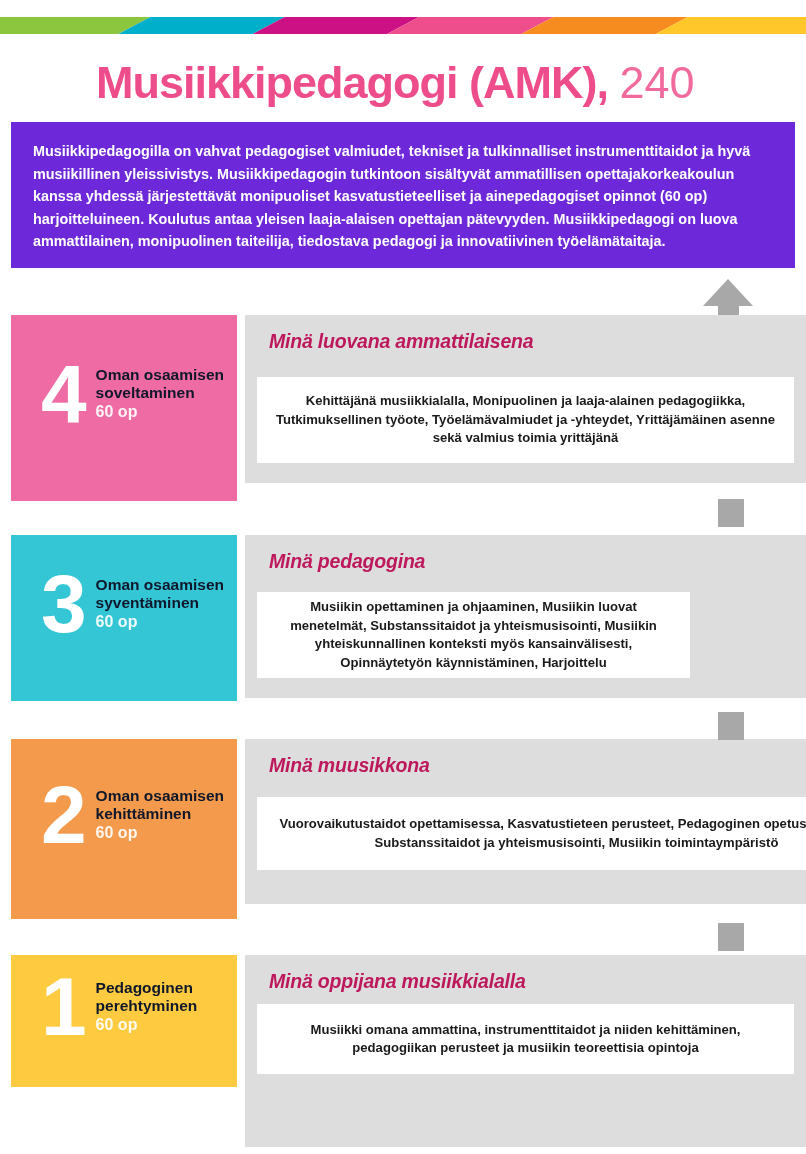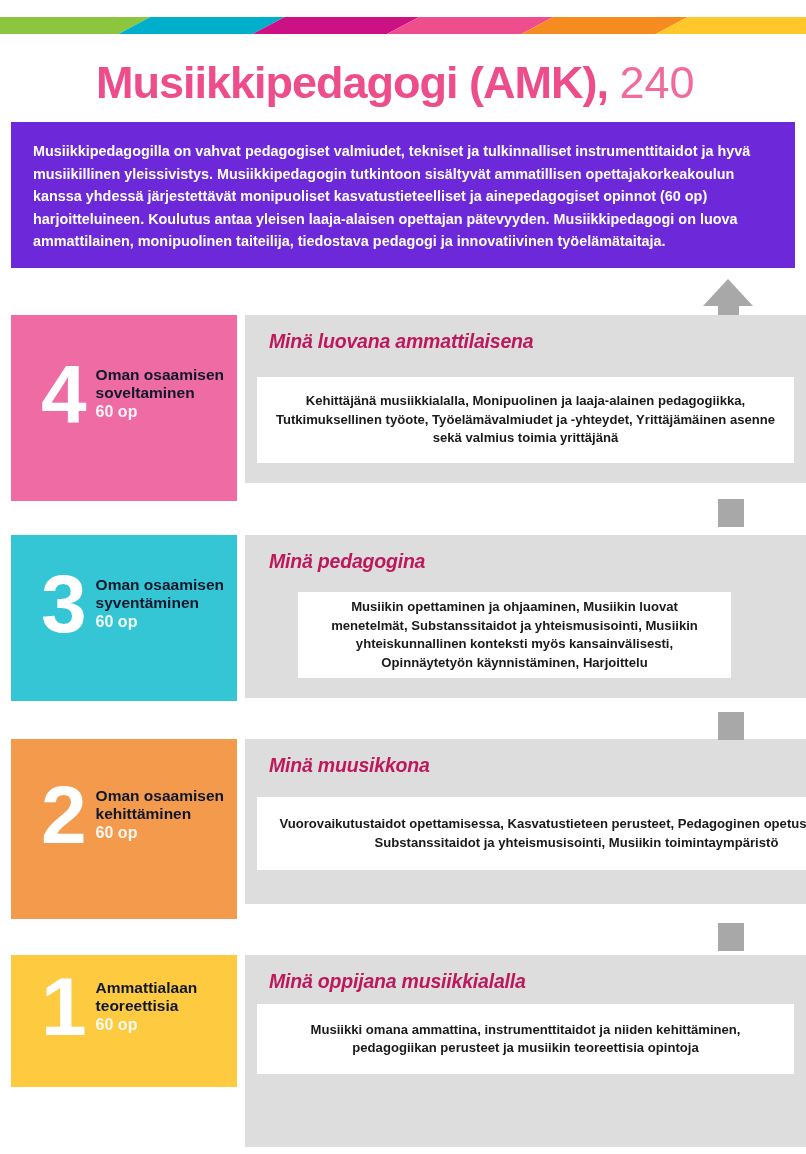--- a/index.html
+++ b/index.html
@@ -236,21 +236,21 @@
         <div class="level-inner" style="top: 35px;">
           <div class="level-num">3</div>
           <div class="level-textcol">
             <div class="level-label" style="max-width: 130px;">Oman osaamisen syventäminen</div>
             <div class="level-op">60 op</div>
           </div>
         </div>
       </div>
       <div class="panel" style="height: 163px; background: rgb(221, 221, 221);">
         <div class="panel-heading">Minä pedagogina</div>
-        <div class="panel-card" style="top: 57px; height: 86px; width: 433px; margin-left: 41px;">
+        <div class="panel-card" style="top: 57px; height: 86px; width: 433px;">
           <div class="panel-card-text">Musiikin opettaminen ja ohjaaminen, Musiikin luovat menetelmät, Substanssitaidot ja yhteismusisointi, Musiikin yhteiskunnallinen konteksti myös kansainvälisesti, Opinnäytetyön käynnistäminen, Harjoittelu</div>
         </div>
       </div>
     </div>
     <div class="row" style="top: 739px; height: 180px;">
       <div class="level-box" style="height: 180px; background: rgb(244, 154, 76);">
         <div class="level-inner" style="top: 42px;">
           <div class="level-num">2</div>
           <div class="level-textcol">
             <div class="level-label" style="max-width: 130px;">Oman osaamisen kehittäminen</div>
@@ -263,21 +263,21 @@
         <div class="panel-card" style="top: 58px; height: 73px; width: 639px;">
           <div class="panel-card-text">Vuorovaikutustaidot opettamisessa, Kasvatustieteen perusteet, Pedagoginen opetusharjoittelu, Substanssitaidot ja yhteismusisointi, Musiikin toimintaympäristö</div>
         </div>
       </div>
     </div>
     <div class="row" style="top: 955px; height: 192px;">
       <div class="level-box" style="height: 132px; background: rgb(253, 202, 64);">
         <div class="level-inner" style="top: 18px;">
           <div class="level-num">1</div>
           <div class="level-textcol">
-            <div class="level-label" style="max-width: 130px;">Ammattialaan teoreettisia</div>
+            <div class="level-label" style="max-width: 130px;">Pedagoginen perehtyminen</div>
             <div class="level-op">60 op</div>
           </div>
         </div>
       </div>
       <div class="panel" style="height: 192px; background: rgb(221, 221, 221);">
         <div class="panel-heading">Minä oppijana musiikkialalla</div>
         <div class="panel-card" style="top: 49px; height: 70px; width: 537px;">
           <div class="panel-card-text">Musiikki omana ammattina, instrumenttitaidot ja niiden kehittäminen, pedagogiikan perusteet ja musiikin teoreettisia opintoja</div>
         </div>
       </div>

